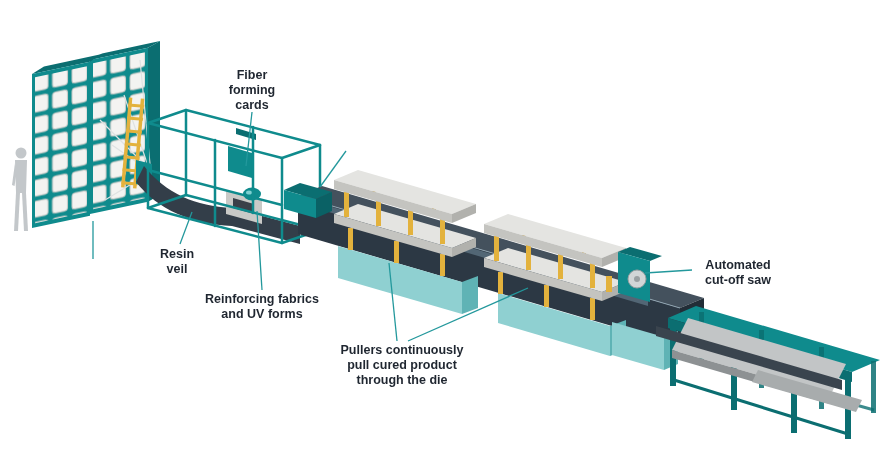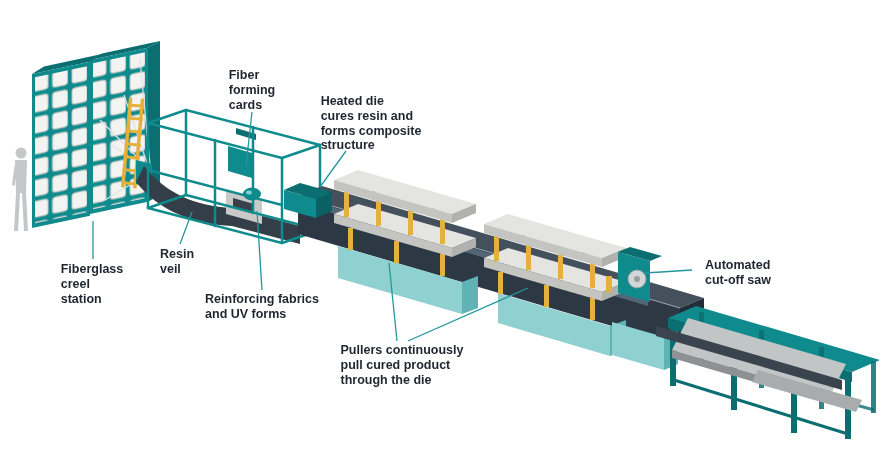--- a/index.html
+++ b/index.html
@@ -6,21 +6,21 @@
     --c-teal:#0f8b8d; --c-teal_dark:#0b6e71; --c-teal_light:#8fd0d1;
     --c-charcoal:#2c3844; --c-charcoal_light:#44515d;
     --c-gray_platform:#e4e4e1; --c-yellow:#e3b23d;
     --c-label_text:#1f2630; --c-leader_line:#23989c;
   }
   html,body{margin:0;padding:0;background:#fff;}
   .stage{position:relative;width:880px;height:450px;background:#ffffff;overflow:hidden;
          font-family:"Liberation Sans",sans-serif;}
   .stage svg{position:absolute;left:0;top:0;}
   .label{position:absolute;transform:translateX(-50%);color:var(--c-label_text);
-         font-size:12.5px;line-height:1.18;font-weight:700;
+         font-size:12.5px;line-height:1.18;font-weight:700;text-align:center;
          white-space:pre-line;}
   
   .f-teal{fill:var(--c-teal)} .f-teald{fill:var(--c-teal_dark)} .f-teall{fill:var(--c-teal_light)}
   .f-tealm{fill:#5fb3b5}
   .f-char{fill:var(--c-charcoal)} .f-charl{fill:var(--c-charcoal_light)}
   .f-gray{fill:var(--c-gray_platform)} .f-grayd{fill:#c4c4c0} .f-grays{fill:#b1b1ad}
   .f-yellow{fill:var(--c-yellow)} .f-yellowd{fill:#c79c33}
   .s-teal{stroke:var(--c-teal);stroke-width:2.5;fill:none;stroke-linejoin:round;stroke-linecap:round}
   .leader{stroke:var(--c-leader_line);stroke-width:1.3;fill:none}
   .strand{stroke:#dfe2e2;stroke-width:1.2;fill:none}
@@ -206,32 +206,25 @@
       <path class="leader" d="M180,244 L192,212"></path>
       <path class="leader" d="M252,112 L246,166"></path>
       <path class="leader" d="M346,151 L320,187"></path>
       <path class="leader" d="M262,290 L257,211"></path>
       <path class="leader" d="M397,341 L389,263"></path>
       <path class="leader" d="M408,341 L528,288"></path>
       <path class="leader" d="M692,270 L645,273"></path>
     </g>
   </svg>
 
-  <div class="label" style="left:92px;top:262px">Fiberglass
-creel
-station</div>
   <div class="label" style="left:177px;top:247px">Resin
 veil</div>
   <div class="label" style="left:252px;top:68px">Fiber
 forming
 cards</div>
-  <div class="label" style="left:371px;top:94px">Heated die
-cures resin and
-forms composite
-structure</div>
   <div class="label" style="left:262px;top:292px">Reinforcing fabrics
 and UV forms</div>
   <div class="label" style="left:738px;top:258px">Automated
 cut-off saw</div>
   <div class="label" style="left:402px;top:343px">Pullers continuously
 pull cured product
 through the die</div>
 </div>
 
 </body></html>

